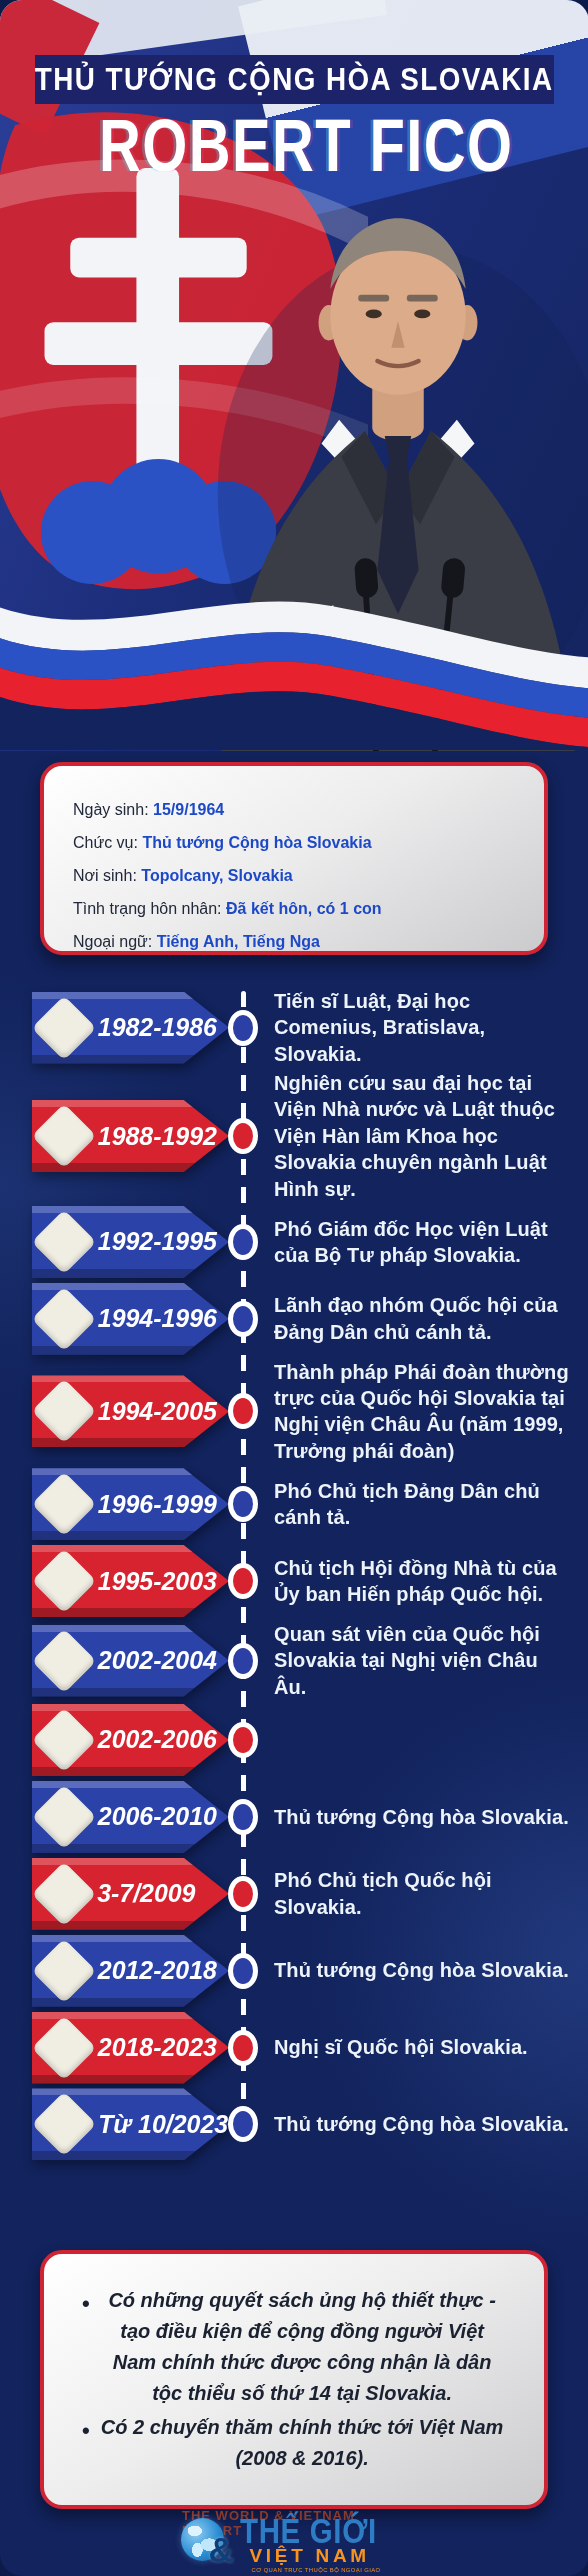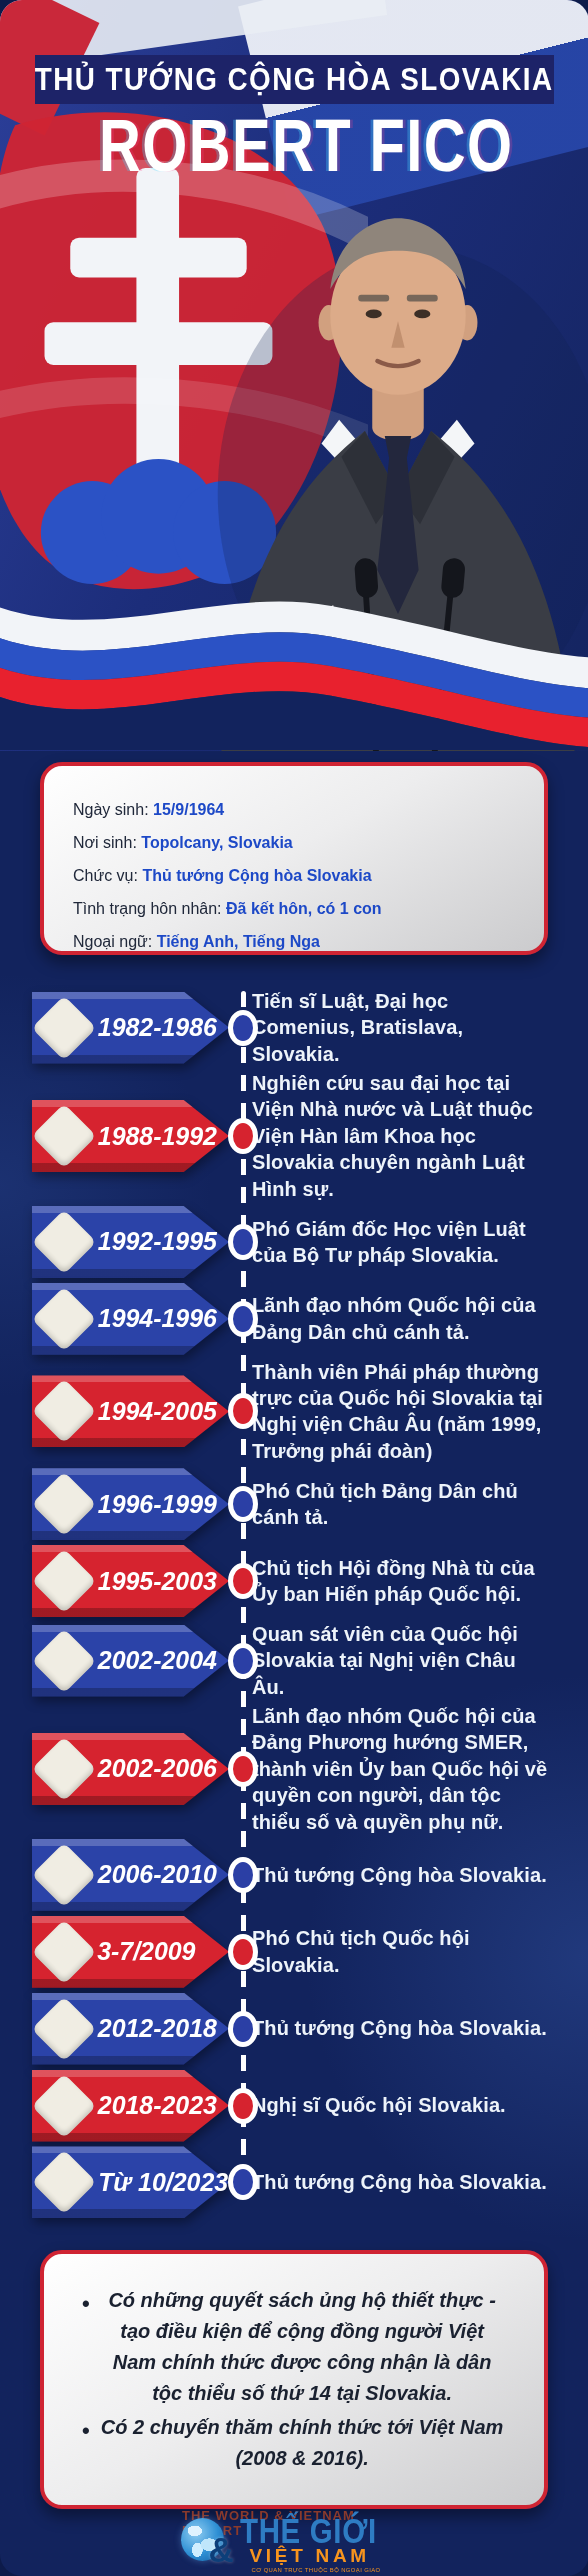--- a/index.html
+++ b/index.html
@@ -50,21 +50,21 @@
     background:linear-gradient(180deg,rgba(255,255,255,.22) 0 10%,rgba(255,255,255,0) 10% 88%,rgba(0,0,0,.25) 88% 100%),var(--bc,#2b43a8);}
   .tl-row[data-color="blue"]{--bc:#2b43a8;--mc:#2b3fa5;}
   .tl-row[data-color="red"]{--bc:#d6232f;--mc:#d6232f;}
   .badge-diamond{position:absolute;left:8.8px;top:50%;width:46px;height:46px;
     transform:translateY(-50%) rotate(45deg);background:#f0ede3;border-radius:7.4px;
     box-shadow:inset -2.2px -2.2px 5.2px rgba(0,0,0,.18);}
   .badge-year{position:absolute;left:62px;right:35px;top:0;bottom:0;display:flex;align-items:center;justify-content:flex-start;}
   .badge-year span{color:#fff;font-size:26.5px;font-weight:700;font-style:italic;white-space:nowrap;transform:scaleX(.94);}
   .tl-marker{position:absolute;left:243px;top:50%;transform:translate(-50%,-50%);
     width:20px;height:26px;border-radius:50%;border:5.2px solid #fff;background:var(--mc,#2b3fa5);z-index:2;}
-  .tl-text{margin-left:23px;width:296px;color:#edf3fa;font-size:20px;font-weight:700;line-height:1.32;letter-spacing:0.1px;}
+  .tl-text{margin-left:45px;width:296px;color:#edf3fa;font-size:20px;font-weight:700;line-height:1.32;letter-spacing:0.1px;}
 
   
   .notes-card{top:2250px;height:259px;display:flex;flex-direction:column;justify-content:center;padding:23px 32px;}
   .note-item{position:relative;font-style:italic;font-weight:700;color:#1a2130;font-size:20px;
     line-height:1.55;text-align:center;padding:0 7.4px 0 23.6px;}
   .note-item + .note-item{margin-top:3px;}
   .note-item::before{content:"\2022";position:absolute;left:5.9px;top:1.5px;font-size:22px;font-style:normal;}
 
   
   .footer{position:absolute;top:2508px;left:0;width:589px;display:flex;justify-content:center;z-index:2;}
@@ -150,22 +150,22 @@
     <svg class="ribbon" viewBox="0 0 800 230" preserveAspectRatio="none">
       <path d="M0,36 C150,86 300,6 450,34 C610,64 700,96 800,104 L800,146 C700,138 610,106 450,76 C300,48 150,128 0,78 Z" fill="#f2f4f8"></path>
       <path d="M0,78 C150,128 300,48 450,76 C610,106 700,138 800,146 L800,186 C700,178 610,146 450,116 C300,88 150,168 0,118 Z" fill="#2b52c5"></path>
       <path d="M0,118 C150,168 300,88 450,116 C610,146 700,178 800,186 L800,226 C700,218 610,186 450,156 C300,128 150,208 0,158 Z" fill="#e8212e"></path>
       <path d="M0,158 C150,208 300,128 450,156 C610,186 700,218 800,226 L800,230 L0,230 Z" fill="#12235d"></path>
     </svg>
   </div>
 
   <div class="card profile-card">
     <div class="profile-row"><span class="lbl">Ngày sinh: </span><span class="val">15/9/1964</span></div>
+    <div class="profile-row"><span class="lbl">Chức vụ: </span><span class="val">Thủ tướng Cộng hòa Slovakia</span></div>
     <div class="profile-row"><span class="lbl">Nơi sinh: </span><span class="val">Topolcany, Slovakia</span></div>
-    <div class="profile-row"><span class="lbl">Chức vụ: </span><span class="val">Thủ tướng Cộng hòa Slovakia</span></div>
     <div class="profile-row"><span class="lbl">Tình trạng hôn nhân: </span><span class="val">Đã kết hôn, có 1 con</span></div>
     <div class="profile-row"><span class="lbl">Ngoại ngữ: </span><span class="val">Tiếng Anh, Tiếng Nga</span></div>
   </div>
 
   <div class="timeline">
     <div class="tl-line"></div>
 
     <div class="tl-row" data-color="blue">
       <div class="tl-badge">
           <div class="badge-shape"></div>
@@ -212,21 +212,21 @@
     </div>
     <div class="tl-row" data-color="red">
       <div class="tl-badge">
           <div class="badge-shape"></div>
           <div class="badge-diamond"></div>
           <div class="badge-year">
             <span>1994-2005</span>
           </div>
         </div>
       <div class="tl-marker"></div>
-      <div class="tl-text">Thành viên Phái pháp thường trực của Quốc hội Slovakia tại Nghị viện Châu Âu (năm 1999, Trưởng phái đoàn)</div>
+      <div class="tl-text">Thành pháp Phái đoàn thường trực của Quốc hội Slovakia tại Nghị viện Châu Âu (năm 1999, Trưởng phái đoàn)</div>
     </div>
     <div class="tl-row" data-color="blue">
       <div class="tl-badge">
           <div class="badge-shape"></div>
           <div class="badge-diamond"></div>
           <div class="badge-year">
             <span>1996-1999</span>
           </div>
         </div>
       <div class="tl-marker"></div>
@@ -256,21 +256,20 @@
     </div>
     <div class="tl-row" data-color="red">
       <div class="tl-badge">
           <div class="badge-shape"></div>
           <div class="badge-diamond"></div>
           <div class="badge-year">
             <span>2002-2006</span>
           </div>
         </div>
       <div class="tl-marker"></div>
-      <div class="tl-text">Lãnh đạo nhóm Quốc hội của Đảng Phương hướng SMER, thành viên Ủy ban Quốc hội về quyền con người, dân tộc thiểu số và quyền phụ nữ.</div>
     </div>
     <div class="tl-row" data-color="blue">
       <div class="tl-badge">
           <div class="badge-shape"></div>
           <div class="badge-diamond"></div>
           <div class="badge-year">
             <span>2006-2010</span>
           </div>
         </div>
       <div class="tl-marker"></div>

